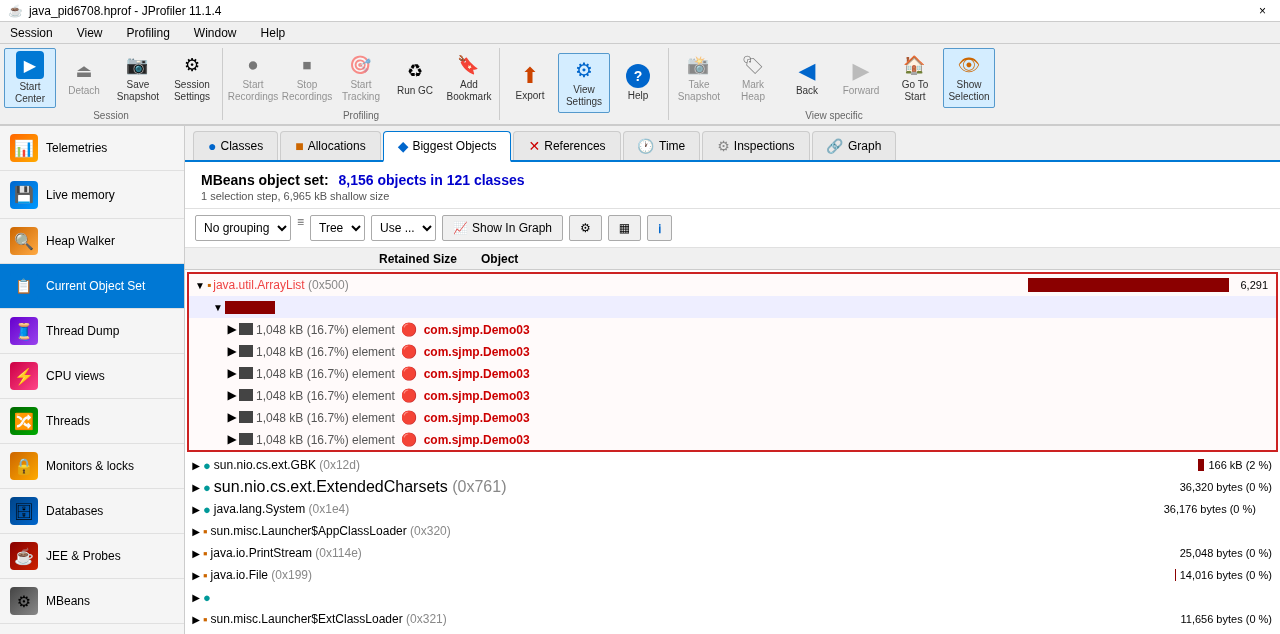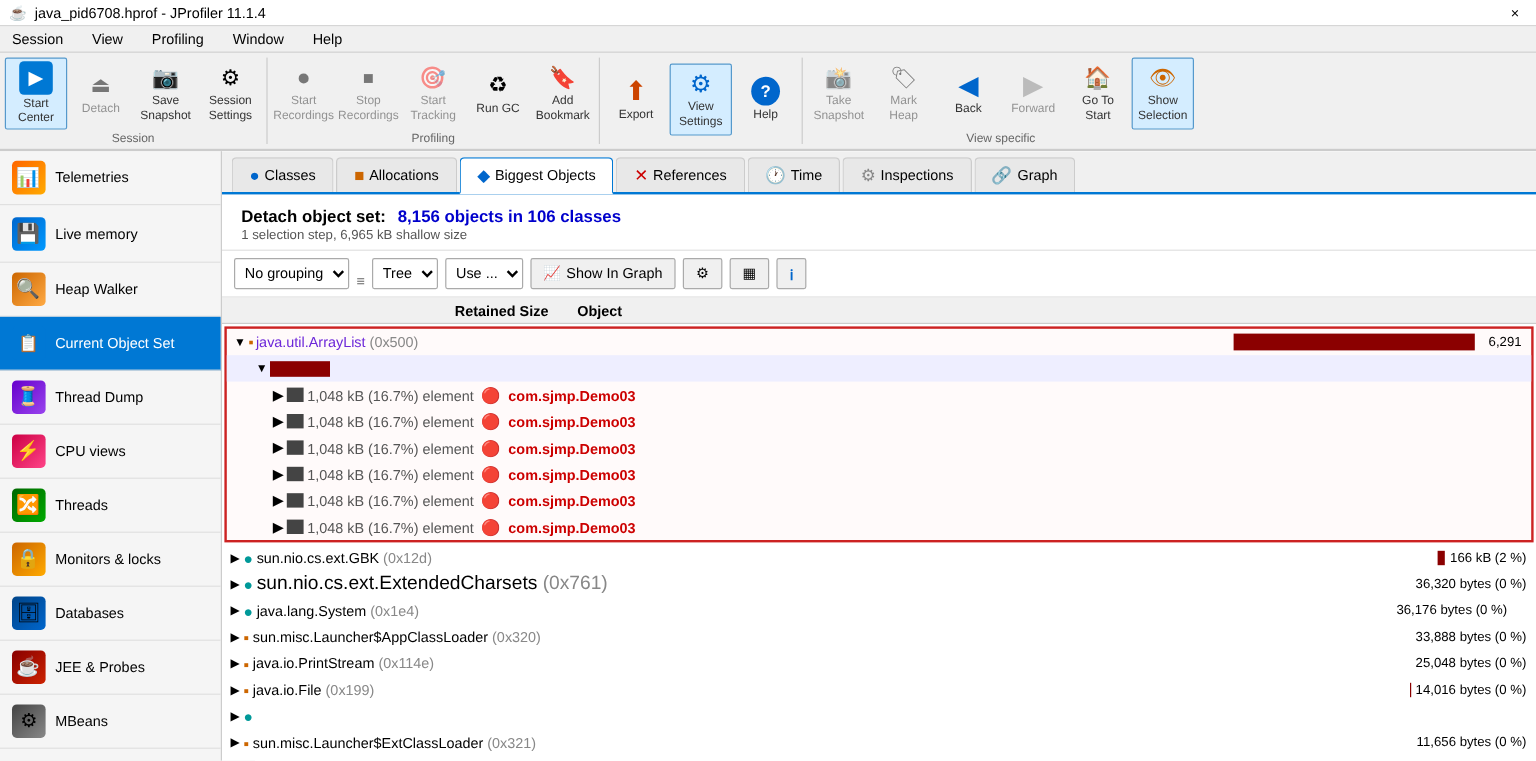--- a/index.html
+++ b/index.html
@@ -42,21 +42,21 @@
     .tab { display: flex; align-items: center; gap: 4px; padding: 6px 14px; cursor: pointer; border: 1px solid #ccc; border-bottom: none; border-radius: 4px 4px 0 0; background: #e8e8e8; font-size: 12px; }
     .tab.active { background: #fff; border-color: #0078d4; border-bottom: 2px solid #fff; margin-bottom: -2px; z-index: 1; }
     .tab .tab-icon { font-size: 14px; }
 
     
     .object-header { padding: 10px 16px 6px; border-bottom: 1px solid #e0e0e0; }
     .object-title { font-size: 14px; font-weight: bold; }
     .object-subtitle { font-size: 11px; color: #555; margin-top: 2px; }
 
     
-    .filter-row { display: flex; align-items: flex-end; gap: 6px; padding: 6px 10px; border-bottom: 1px solid #e0e0e0; }
+    .filter-row { display: flex; align-items: flex-start; gap: 6px; padding: 6px 10px; border-bottom: 1px solid #e0e0e0; }
     .select-box { height: 26px; border: 1px solid #aaa; border-radius: 2px; padding: 2px 4px; font-size: 12px; background: #fff; }
     .filter-btn { height: 26px; padding: 2px 10px; border: 1px solid #aaa; border-radius: 2px; background: #f0f0f0; cursor: pointer; font-size: 12px; display: flex; align-items: center; gap: 4px; }
     .filter-btn.show-in-graph { background: #f0f0f0; }
     .tree-row { display: flex; align-items: center; height: 22px; font-size: 12px; cursor: pointer; }
     
     
     .icon-telemetry { background: linear-gradient(135deg, #ff6600, #ffaa00); }
     .icon-livemem { background: linear-gradient(135deg, #0066cc, #0099ff); }
     .icon-heapwalk { background: linear-gradient(135deg, #cc6600, #ffaa44); }
     .icon-objset { background: #0078d4; color: white; }
@@ -263,22 +263,22 @@
         <span>Inspections</span>
       </div>
       <div class="tab">
         <span class="tab-icon" style="color:#0066cc;">🔗</span>
         <span>Graph</span>
       </div>
     </div>
 
     <div class="object-header">
       <div class="object-title">
-        <span>Detach object set:</span>
-        <span style="color:#0000cc; font-weight:bold; margin-left:6px;">8,156 objects in 106 classes</span>
+        <span>MBeans object set:</span>
+        <span style="color:#0000cc; font-weight:bold; margin-left:6px;">8,156 objects in 121 classes</span>
       </div>
       <div class="object-subtitle">1 selection step, 6,965 kB shallow size</div>
     </div>
 
     <div class="filter-row">
       <select class="select-box">
         <option>No grouping</option>
       </select>
       <span style="color:#666;font-size:12px;">≡</span>
       <select class="select-box">
@@ -311,21 +311,21 @@
 
       <div style="flex:1; overflow-y:auto;">
 
         <div style="border:2px solid #cc2222; background:#fffafa; margin:2px;">
 
           <div class="tree-row" style="height:22px;">
             <span style="width:4px;"></span>
             <span style="width:14px; text-align:center; font-size:10px;">▼</span>
             <span style="font-size:12px; margin-right:2px; color:#cc6600;">▪</span>
             <span style="flex:1; font-size:12px;">
-              <span style="color:#6d28d9;">java.util.ArrayList</span>
+              <span style="color:#ef4444;">java.util.ArrayList</span>
               <span style="color:#888;"> (0x500)</span>
             </span>
             <div style="width:248px; display:flex; align-items:center; justify-content:flex-end; padding-right:8px; gap:4px;">
               <div style="width:240px; height:14px; background:#8b0000;"></div>
               <span style="font-size:11px; min-width:35px; text-align:right;">6,291</span>
             </div>
           </div>
 
           <div class="tree-row" style="height:22px; background:#eef;">
             <span style="width:22px;"></span>
@@ -438,23 +438,20 @@
           <div style="width:280px; display:flex; align-items:center; justify-content:flex-end; padding-right:24px;">
             <span style="font-size:11px;">36,176 bytes (0 %)</span>
           </div>
         </div>
 
         <div class="tree-row">
           <span style="width:4px;"></span>
           <span style="width:14px; font-size:10px; text-align:center;">▶</span>
           <span style="color:#cc6600; font-size:13px; margin-right:3px;">▪</span>
           <span style="flex:1; font-size:12px;">sun.misc.Launcher$AppClassLoader <span style="color:#888;">(0x320)</span></span>
-          <div style="width:280px; display:flex; align-items:center; justify-content:flex-end; padding-right:8px;">
-            <span style="font-size:11px;">33,888 bytes (0 %)</span>
-          </div>
         </div>
 
         <div class="tree-row">
           <span style="width:4px;"></span>
           <span style="width:14px; font-size:10px; text-align:center;">▶</span>
           <span style="color:#cc6600; font-size:13px; margin-right:3px;">▪</span>
           <span style="flex:1; font-size:12px;">java.io.PrintStream <span style="color:#888;">(0x114e)</span></span>
           <div style="width:280px; display:flex; align-items:center; justify-content:flex-end; padding-right:8px;">
             <span style="font-size:11px;">25,048 bytes (0 %)</span>
           </div>

